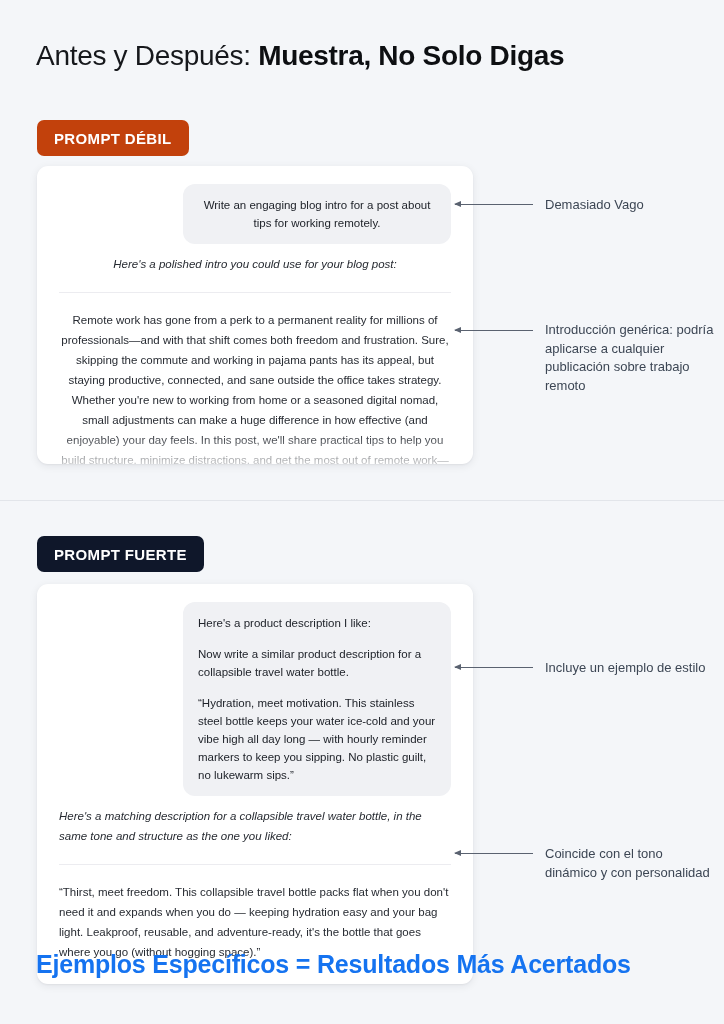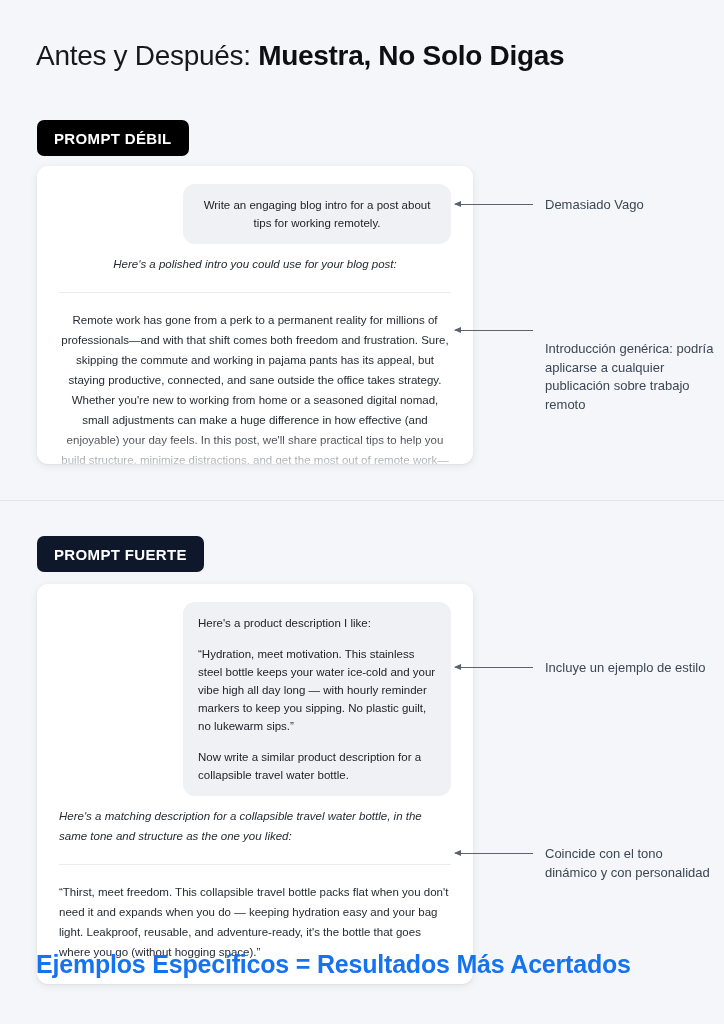--- a/index.html
+++ b/index.html
@@ -38,21 +38,21 @@
     justify-content: center;
     height: 36px;
     padding: 0 17px;
     border-radius: 7px;
     color: #ffffff;
     font-size: 15px;
     font-weight: 700;
     letter-spacing: 0.35px;
     white-space: nowrap;
   }
-  .badge-weak   { left: 37px; top: 120px; background: #000000; }
+  .badge-weak   { left: 37px; top: 120px; background: #c2410c; }
   .badge-strong { left: 37px; top: 536px; background: #0f172a; }
 
   
   .card {
     position: absolute;
     background: #ffffff;
     border-radius: 11px;
     box-shadow: 0 2px 8px rgba(20, 25, 40, 0.08),
                 0 1px 2px rgba(20, 25, 40, 0.05);
     overflow: hidden;
@@ -179,33 +179,33 @@
       <div class="assistant body">Remote work has gone from a perk to a permanent reality for millions of professionals—and with that shift comes both freedom and frustration. Sure, skipping the commute and working in pajama pants has its appeal, but staying productive, connected, and sane outside the office takes strategy. Whether you're new to working from home or a seasoned digital nomad, small adjustments can make a huge difference in how effective (and enjoyable) your day feels. In this post, we'll share practical tips to help you build structure, minimize distractions, and get the most out of remote work—without burning out.</div>
       <div class="fader"></div>
     </div>
   </div>
 </div>
 
 <div class="connector" style="left:455px; top:204px; width:78px;"></div>
 <div class="note" style="left:545px; top:196px;">Demasiado Vago</div>
 
 <div class="connector" style="left:455px; top:330px; width:78px;"></div>
-<div class="note" style="left:545px; top:340px;">Introducción genérica: podría aplicarse a cualquier publicación sobre trabajo remoto</div>
+<div class="note" style="left:545px; top:321px;">Introducción genérica: podría aplicarse a cualquier publicación sobre trabajo remoto</div>
 
 <div class="section-divider"></div>
 
 <div class="badge badge-strong">PROMPT FUERTE</div>
 
 <div class="card card-strong">
   <div class="card-inner">
     <div class="bubble-row">
       <div class="bubble">
         <p>Here's a product description I like:</p>
+        <p>Now write a similar product description for a collapsible travel water bottle.</p>
         <p>“Hydration, meet motivation. This stainless steel bottle keeps your water ice-cold and your vibe high all day long — with hourly reminder markers to keep you sipping. No plastic guilt, no lukewarm sips.”</p>
-        <p>Now write a similar product description for a collapsible travel water bottle.</p>
       </div>
     </div>
     <div class="assistant lead">Here's a matching description for a collapsible travel water bottle, in the same tone and structure as the one you liked:</div>
     <div class="rule"></div>
     <div class="assistant body">“Thirst, meet freedom. This collapsible travel bottle packs flat when you don't need it and expands when you do — keeping hydration easy and your bag light. Leakproof, reusable, and adventure-ready, it's the bottle that goes where you go (without hogging space).”</div>
   </div>
 </div>
 
 <div class="connector" style="left:455px; top:667px; width:78px;"></div>
 <div class="note" style="left:545px; top:659px;">Incluye un ejemplo de estilo</div>

